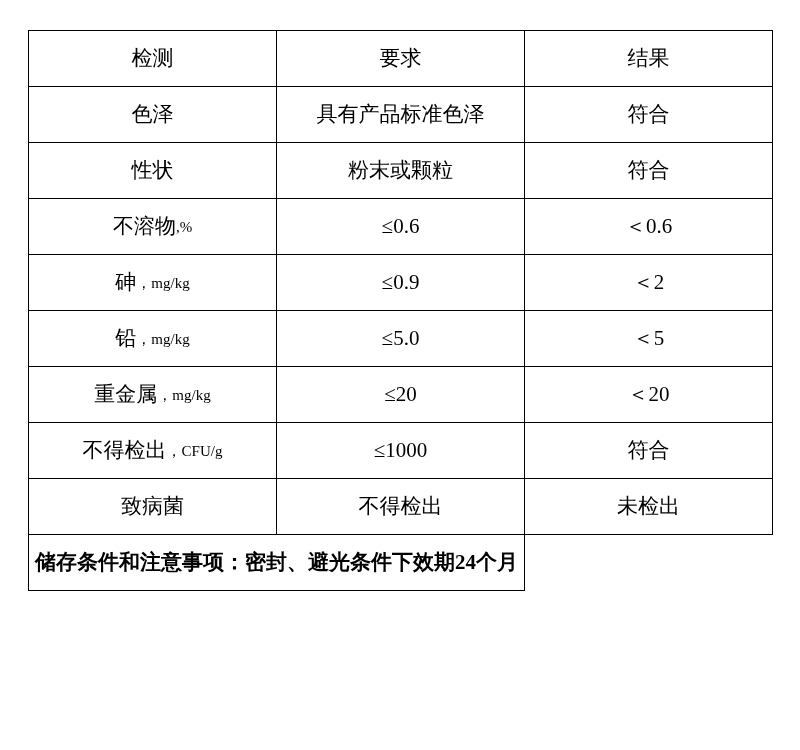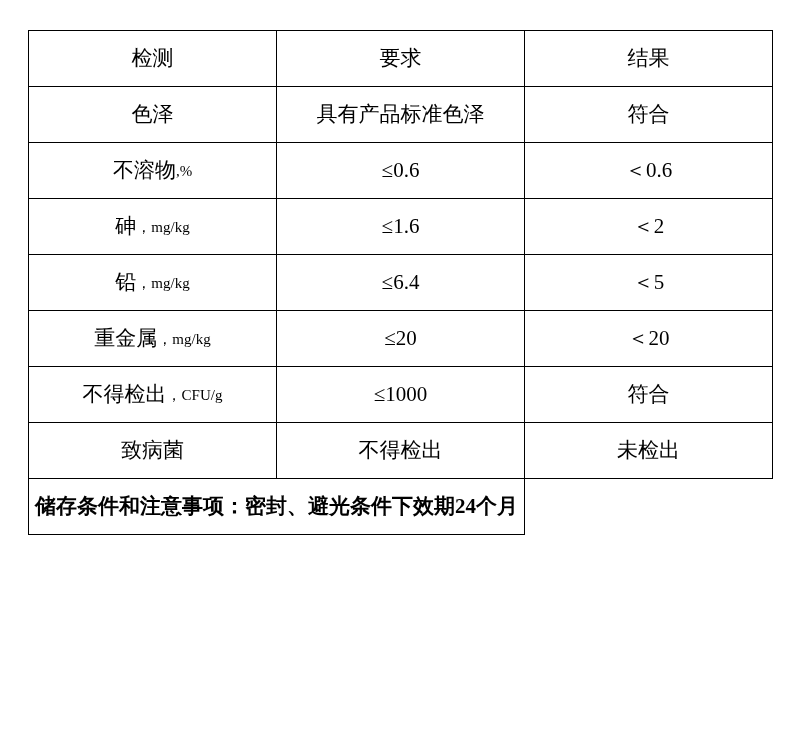--- a/index.html
+++ b/index.html
@@ -105,20 +105,34 @@
             </div>
         </td>
         <td>
           <div class="cell-inner">具有产品标准色泽</div>
         </td>
         <td>
           <div class="cell-inner">符合</div>
         </td>
       </tr>
 
+      <tr>
+        <td>
+          <div class="cell-inner">
+              <span>性状</span>
+              <span class="unit"></span>
+            </div>
+        </td>
+        <td>
+          <div class="cell-inner">粉末或颗粒</div>
+        </td>
+        <td>
+          <div class="cell-inner">符合</div>
+        </td>
+      </tr>
 
 
 
 
       <tr>
         <td>
           <div class="cell-inner">
               <span>不溶物</span>
               <span class="unit">,%</span>
             </div>
@@ -132,36 +146,36 @@
       </tr>
 
       <tr>
         <td>
           <div class="cell-inner">
               <span>砷</span>
               <span class="unit">，mg/kg</span>
             </div>
         </td>
         <td>
-          <div class="cell-inner num">≤1.6</div>
+          <div class="cell-inner num">≤0.9</div>
         </td>
         <td>
           <div class="cell-inner num">＜2</div>
         </td>
       </tr>
 
       <tr>
         <td>
           <div class="cell-inner">
               <span>铅</span>
               <span class="unit">，mg/kg</span>
             </div>
         </td>
         <td>
-          <div class="cell-inner num">≤6.4</div>
+          <div class="cell-inner num">≤5.0</div>
         </td>
         <td>
           <div class="cell-inner num">＜5</div>
         </td>
       </tr>
 
       <tr>
         <td>
           <div class="cell-inner">
               <span>重金属</span>

